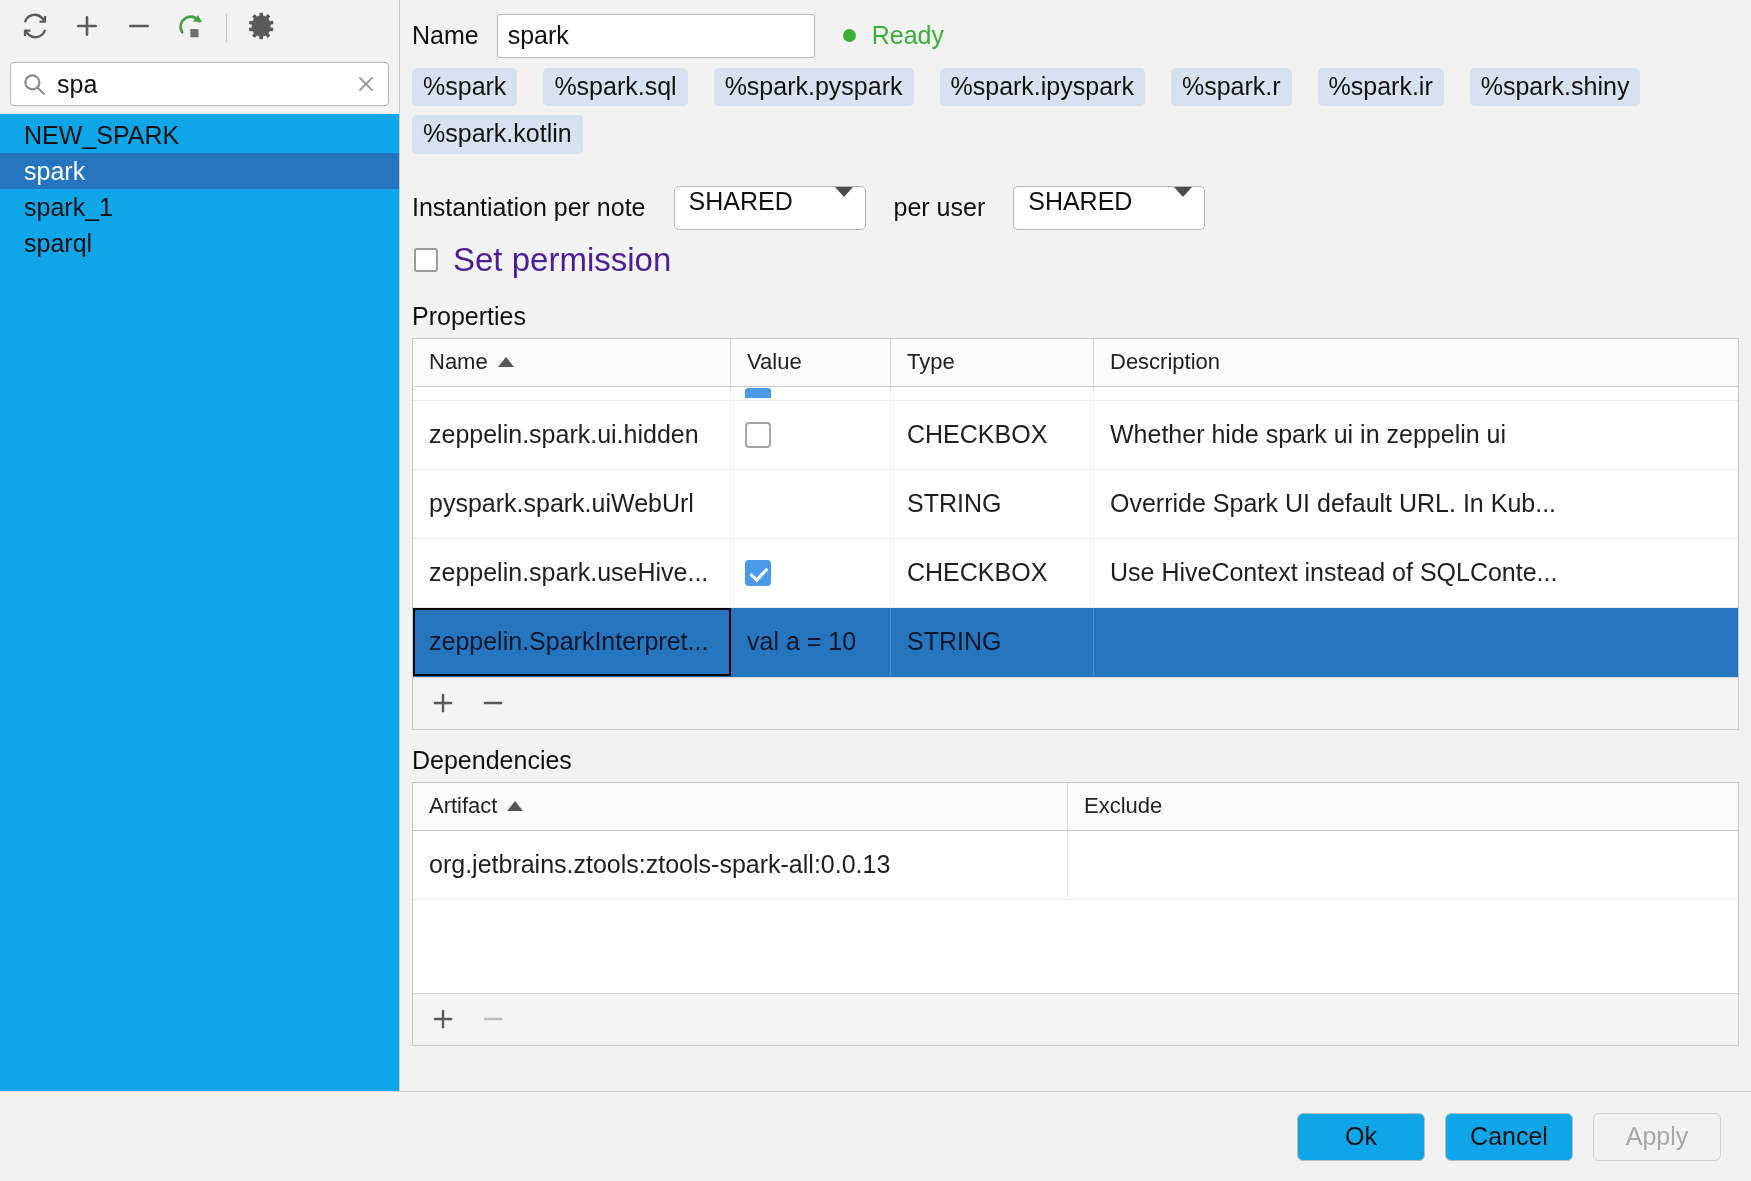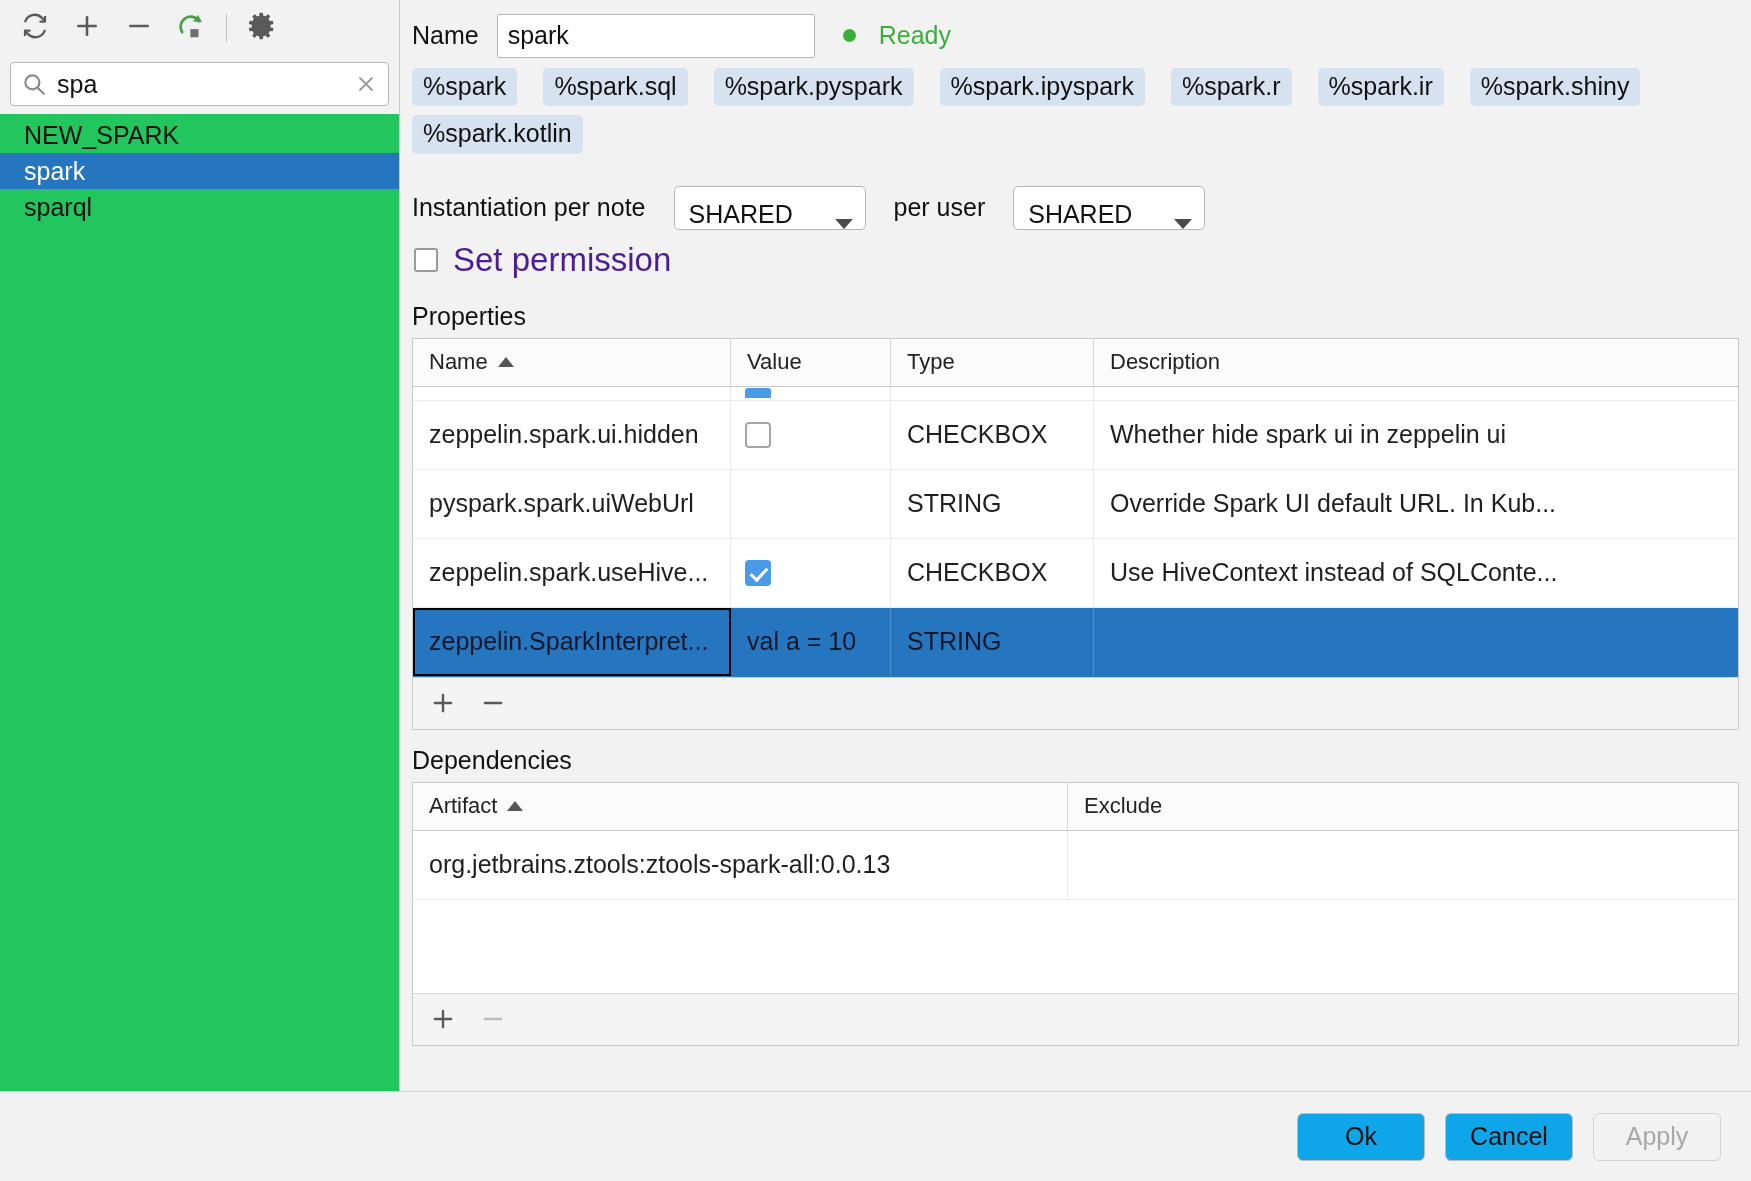--- a/index.html
+++ b/index.html
@@ -74,21 +74,21 @@
     flex: 1 1 auto;
     font-size: 25px;
     color: #111;
     line-height: 1;
     letter-spacing: 0.1px;
   }
   .clear-icon { flex: 0 0 auto; cursor: pointer; display:flex; }
 
   .item-list {
     flex: 1 1 auto;
-    background: #22c55e;
+    background: #0ea5e9;
     padding-top: 3px;
     overflow: hidden;
   }
   .list-item {
     height: 36px;
     display: flex;
     align-items: center;
     padding-left: 24px;
     font-size: 25px;
     color: #111;
@@ -135,21 +135,21 @@
     border: 1px solid #b6b6b6;
     border-radius: 2px;
     font-size: 25px;
     padding: 0 10px;
     color: #111;
     font-family: "Liberation Sans", sans-serif;
   }
   .status {
     display: flex;
     align-items: center;
-    gap: 23px;
+    gap: 16px;
     margin-left: 10px;
   }
   .status-dot {
     width: 13px; height: 13px;
     border-radius: 50%;
     background: #3aaf3a;
     display: inline-block;
   }
   .status-text {
     font-size: 25px;
@@ -182,21 +182,21 @@
     height: 74px;
   }
   .inst-label { font-size: 25px; color: #111; }
   .combo {
     height: 44px;
     min-width: 192px;
     background: #ffffff;
     border: 1px solid #b6b6b6;
     border-radius: 5px;
     display: flex;
-    align-items: flex-end;
+    align-items: flex-start;
     justify-content: space-between;
     padding: 0 12px 0 14px;
     font-size: 25px;
     color: #111;
     cursor: pointer;
   }
   .caret {
     width: 0; height: 0;
     border-left: 9px solid transparent;
     border-right: 9px solid transparent;
@@ -437,20 +437,21 @@
               <line x1="6" y1="6" x2="18" y2="18"></line>
               <line x1="18" y1="6" x2="6" y2="18"></line>
             </svg>
           </span>
         </div>
       </div>
 
       <div class="item-list">
         <div class="list-item">NEW_SPARK</div>
         <div class="list-item selected">spark</div>
+        <div class="list-item">spark_1</div>
         <div class="list-item">sparql</div>
       </div>
     </div>
 
     <div class="right-pane">
       <div class="scroll-inner">
 
         <div class="name-row">
           <span class="label-name">Name</span>
           <input class="name-input" value="spark" style="">

